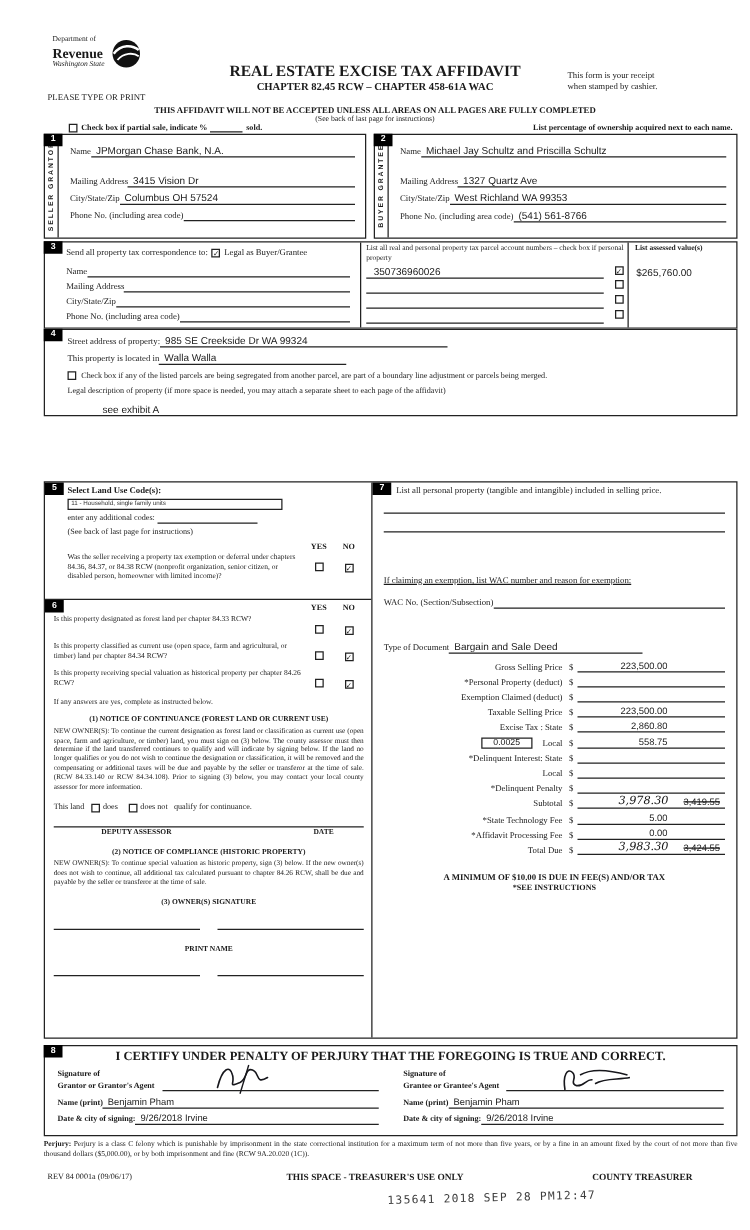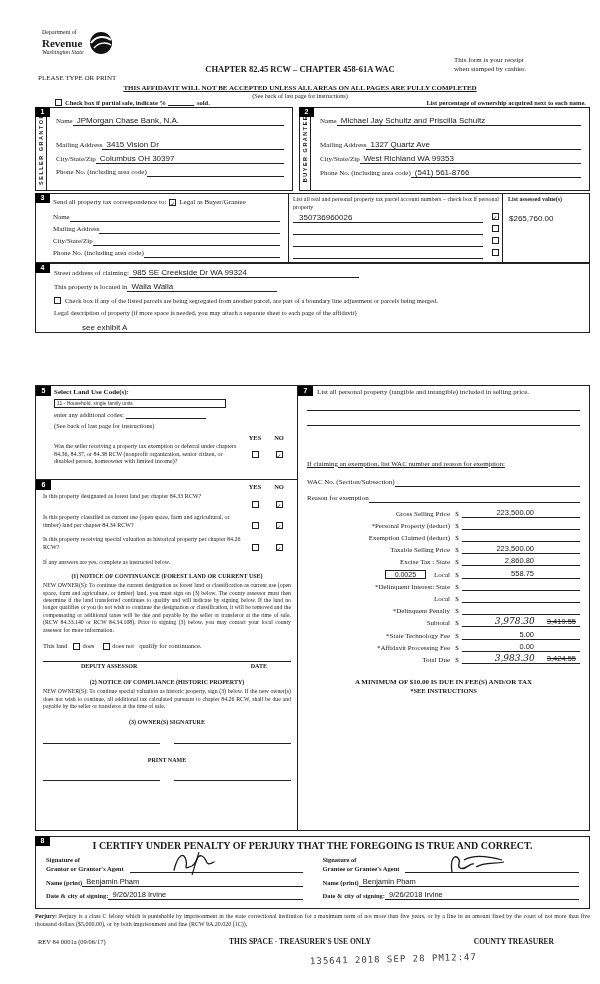--- a/index.html
+++ b/index.html
@@ -76,29 +76,30 @@
       <div class="logo-rev">Revenue</div>
       <div class="t6 i">Washington State</div>
     </div>
     <svg width="26" height="26" viewBox="0 0 26 26">
       <circle cx="13" cy="13" r="11" fill="#111"></circle>
       <path d="M3 13 C9 5, 18 6, 23 10" stroke="#fff" stroke-width="2" fill="none"></path>
       <path d="M6 18 C11 12, 19 12, 23 15" stroke="#fff" stroke-width="1.5" fill="none"></path>
     </svg>
   </div>
 
+  <div class="abs ctr b" style="left:0;right:0;top:50px;font-size:12.5px;">REAL ESTATE EXCISE TAX AFFIDAVIT</div>
   <div class="abs ctr b" style="left:0;right:0;top:64px;font-size:8.5px;">CHAPTER 82.45 RCW – CHAPTER 458-61A WAC</div>
 
   <div class="abs" style="right:14px;top:56px;width:132px;font-size:7px;line-height:1.3;">
     <div>This form is your receipt</div>
     <div>when stamped by cashier.</div>
   </div>
 
   <div class="abs lbl" style="left:38px;top:74px;">PLEASE TYPE OR PRINT</div>
-  <div class="abs ctr b" style="left:0;right:0;top:84px;font-size:7px;text-decoration:underline;">THIS AFFIDAVIT WILL NOT BE ACCEPTED UNLESS ALL AREAS ON ALL PAGES ARE FULLY COMPLETED</div>
+  <div class="abs ctr b" style="left:0;right:0;top:84px;font-size:7px;">THIS AFFIDAVIT WILL NOT BE ACCEPTED UNLESS ALL AREAS ON ALL PAGES ARE FULLY COMPLETED</div>
   <div class="abs ctr" style="left:0;right:0;top:92px;font-size:6.2px;">(See back of last page for instructions)</div>
 
   <div class="abs frow b" style="left:55px;right:14px;top:99px;font-size:6.5px;justify-content:space-between;">
     <div class="frow">
       <span class="cb"></span>
       <span style="margin:0 2px 0 3px;">Check box if partial sale, indicate %</span>
       <span class="uline" style="width:26px;height:7px;"></span>
       <span style="margin-left:3px;">sold.</span>
     </div>
     <div>List percentage of ownership acquired next to each name.</div>
@@ -113,21 +114,21 @@
       <div class="frow" style="margin-top:8px;">
         <span class="lbl">Name</span>
         <span class="fv">JPMorgan Chase Bank, N.A.</span>
       </div>
       <div class="frow" style="margin-top:14px;">
         <span class="lbl">Mailing Address</span>
         <span class="fv">3415 Vision Dr</span>
       </div>
       <div class="frow" style="margin-top:4px;">
         <span class="lbl">City/State/Zip</span>
-        <span class="fv">Columbus OH 30397</span>
+        <span class="fv">Columbus OH 57524</span>
       </div>
       <div class="frow" style="margin-top:4px;">
         <span class="lbl">Phone No. (including area code)</span>
         <span class="fv"></span>
       </div>
     </div>
   </div>
 
   <div class="sect" style="left:299px;top:107px;width:291px;height:84px;">
     <div class="ntab">2</div>
@@ -205,21 +206,21 @@
         <span class="p3cb"><span class="cb"></span></span>
         <span class="p3val"></span>
       </div>
     </div>
   </div>
 
   <div class="sect" style="left:35px;top:263px;width:555px;height:70px;">
     <div class="ntab">4</div>
     <div style="padding:2px 10px 0 18px;">
       <div class="frow" style="margin-top:2px;">
-        <span class="lbl">Street address of claiming:</span>
+        <span class="lbl">Street address of property:</span>
         <span class="fv" style="flex:0 0 230px;">985 SE Creekside Dr WA 99324</span>
         <span style="flex:1;"></span>
       </div>
       <div class="frow" style="margin-top:4px;">
         <span class="lbl">This property is located in</span>
         <span class="fv" style="flex:0 0 150px;">Walla Walla</span>
       </div>
       <div style="display:flex;align-items:flex-start;margin-top:5px;">
         <span class="cb"></span>
         <span class="t65" style="margin-left:4px;">Check box if any of the listed parcels are being segregated from another parcel, are part of a boundary line adjustment or parcels being merged.</span>
@@ -316,23 +317,23 @@
       <div class="ntab" style="top:0;left:0;">7</div>
       <div style="padding:2px 9px 0 9px;">
         <div class="lbl" style="margin-left:10px;">List all personal property (tangible and intangible) included in selling price.</div>
         <div class="hline" style="margin-top:12px;"></div>
         <div class="hline" style="margin-top:13px;"></div>
         <div class="lbl" style="margin-top:34px;text-decoration:underline;">If claiming an exemption, list WAC number and reason for exemption:</div>
         <div class="frow" style="margin-top:9px;">
           <span class="lbl">WAC No. (Section/Subsection)</span>
           <span class="fv"></span>
         </div>
-        <div class="frow" style="margin-top:7px;">
-          <span class="lbl">Reason for exemption</span>
-          <span class="fv"></span>
+        <div class="frow" style="margin-top:26px;">
+          <span class="lbl">Type of Document</span>
+          <span class="fv" style="flex:0 0 155px;">Bargain and Sale Deed</span>
         </div>
 
         <div class="mrow" style="margin-top:3px;">
           <span class="mlab">Gross Selling Price</span>
           <span class="mcur">$</span>
           <span class="mline">
               <span class="mval">223,500.00</span>
             </span>
         </div>
         <div class="mrow">

